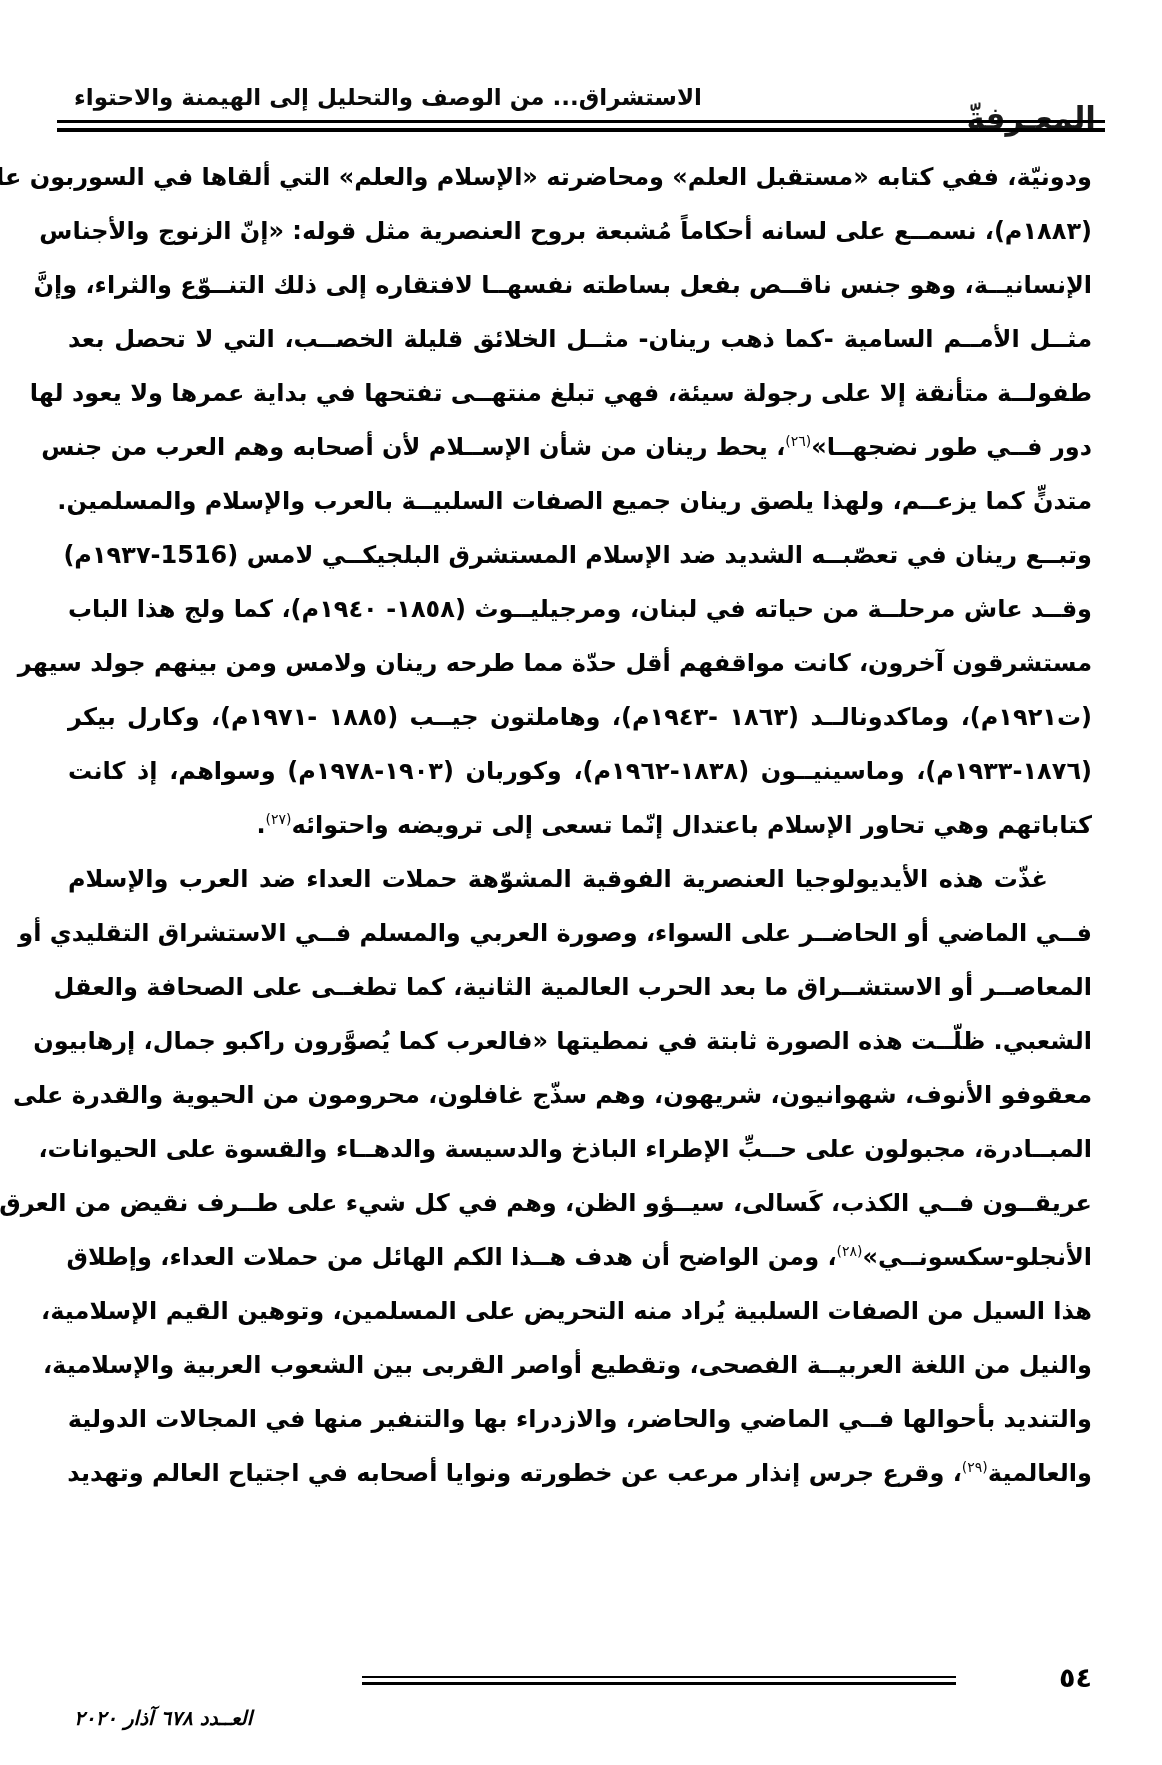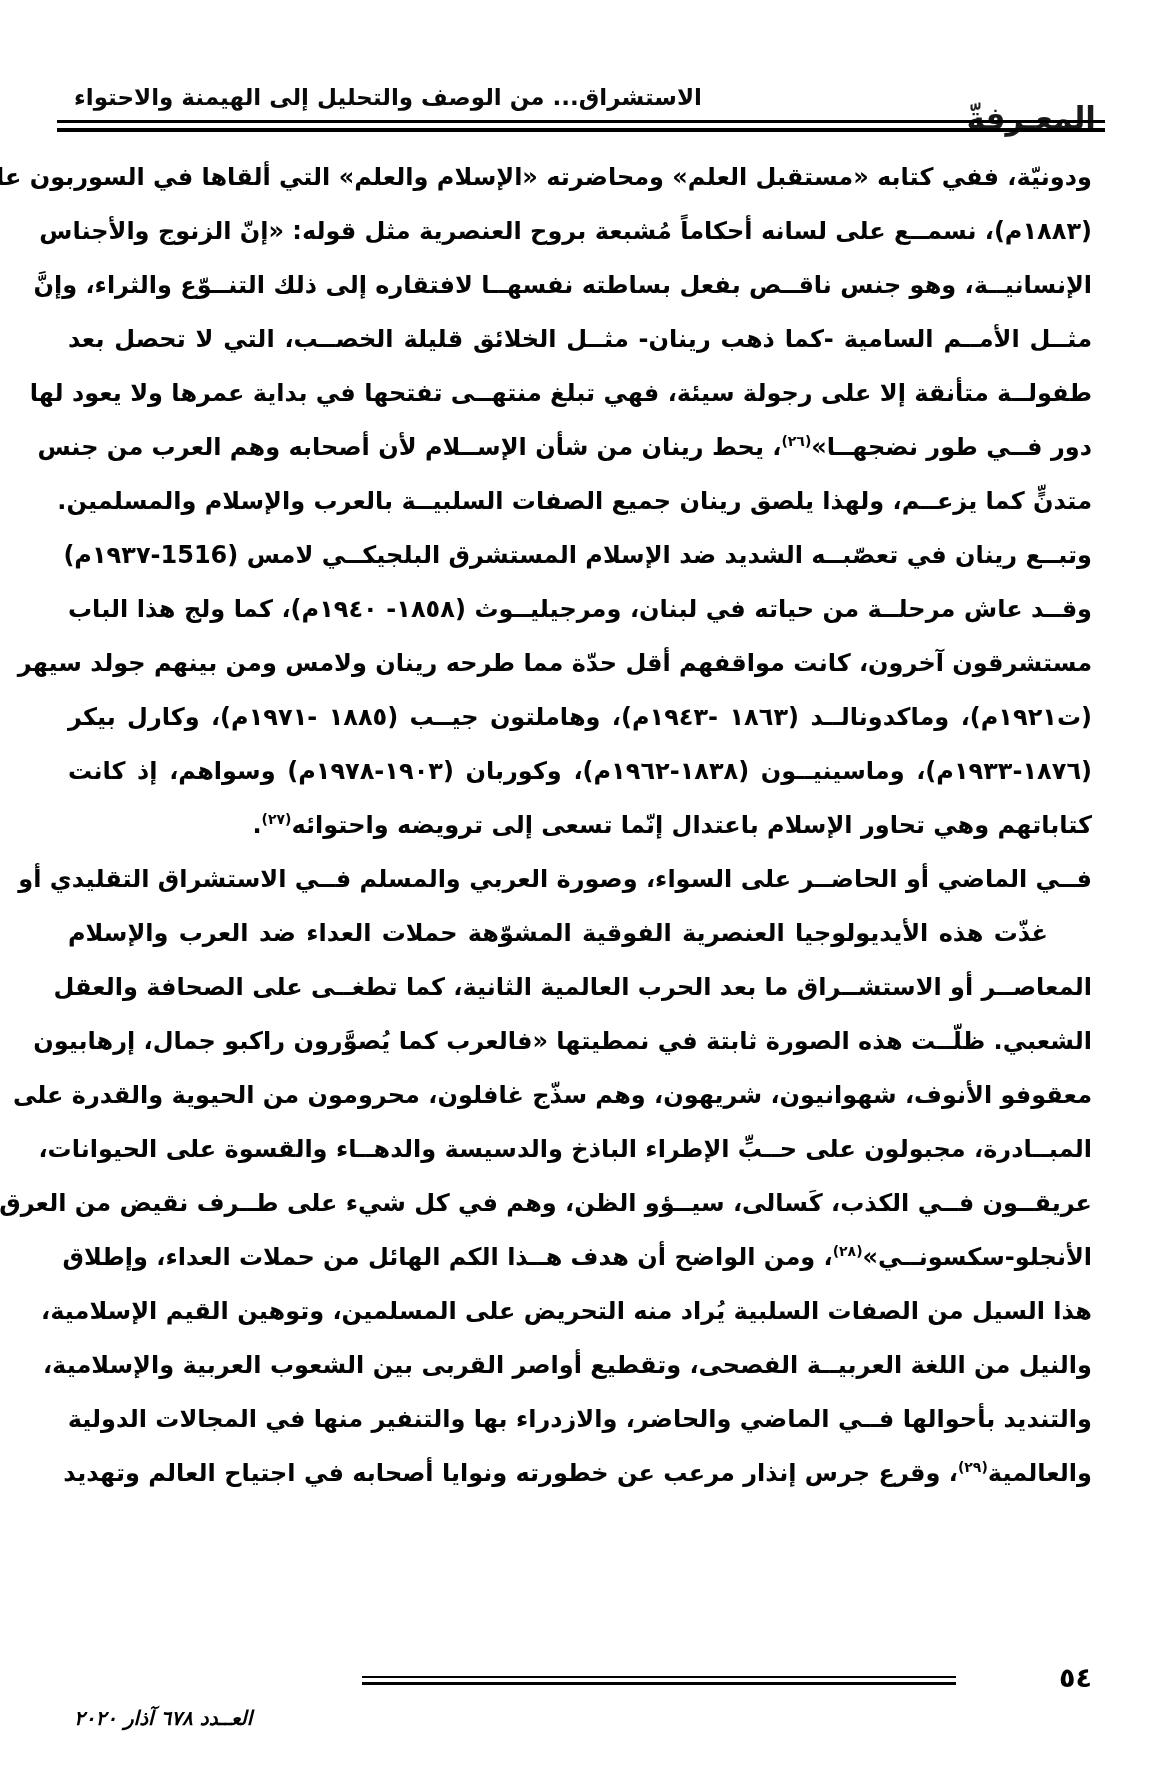--- a/index.html
+++ b/index.html
@@ -44,21 +44,21 @@
     text-align:justify;
     text-align-last:justify;
     white-space:nowrap;
     overflow:visible;
     color:#050505;
   }
   .line.indented { padding-right:44px; }
   .line.end { text-align-last:right; }
   .line sup {
     font-size:14px; line-height:0; vertical-align:9px;
-    font-weight:bold;
+    font-weight:normal;
   }
   
   .issue {
     position:absolute; top:1706px; left:74px;
     font-size:20px; font-weight:bold;
     direction:rtl;
     font-style:italic;
   }
   .footer-rule {
     position:absolute; top:1676px; left:362px; width:594px;
@@ -92,22 +92,22 @@
         <div class="line">دور فــي طور نضجهــا»<sup>(٢٦)</sup>، يحط رينان من شأن الإســلام لأن أصحابه وهم العرب من جنس</div>
         <div class="line">متدنٍّ كما يزعــم، ولهذا يلصق رينان جميع الصفات السلبيــة بالعرب والإسلام والمسلمين.</div>
         <div class="line">وتبــع رينان في تعصّبــه الشديد ضد الإسلام المستشرق البلجيكــي لامس (1516-١٩٣٧م)</div>
         <div class="line">وقــد عاش مرحلــة من حياته في لبنان، ومرجيليــوث (١٨٥٨- ١٩٤٠م)، كما ولج هذا الباب</div>
         <div class="line">مستشرقون آخرون، كانت مواقفهم أقل حدّة مما طرحه رينان ولامس ومن بينهم جولد سيهر</div>
         <div class="line">(ت١٩٢١م)، وماكدونالــد (١٨٦٣ -١٩٤٣م)، وهاملتون جيــب (١٨٨٥ -١٩٧١م)، وكارل بيكر</div>
         <div class="line">(١٨٧٦-١٩٣٣م)، وماسينيــون (١٨٣٨-١٩٦٢م)، وكوربان (١٩٠٣-١٩٧٨م) وسواهم، إذ كانت</div>
         <div class="line end">كتاباتهم وهي تحاور الإسلام باعتدال إنّما تسعى إلى ترويضه واحتوائه<sup>(٢٧)</sup>.</div>
       </div>
       <div>
+        <div class="line indented">غذّت هذه الأيديولوجيا العنصرية الفوقية المشوّهة حملات العداء ضد العرب والإسلام</div>
         <div class="line">فــي الماضي أو الحاضــر على السواء، وصورة العربي والمسلم فــي الاستشراق التقليدي أو</div>
-        <div class="line indented">غذّت هذه الأيديولوجيا العنصرية الفوقية المشوّهة حملات العداء ضد العرب والإسلام</div>
         <div class="line">المعاصــر أو الاستشــراق ما بعد الحرب العالمية الثانية، كما تطغــى على الصحافة والعقل</div>
         <div class="line">الشعبي. ظلّــت هذه الصورة ثابتة في نمطيتها «فالعرب كما يُصوَّرون راكبو جمال، إرهابيون</div>
         <div class="line">معقوفو الأنوف، شهوانيون، شريهون، وهم سذّج غافلون، محرومون من الحيوية والقدرة على</div>
         <div class="line">المبــادرة، مجبولون على حــبِّ الإطراء الباذخ والدسيسة والدهــاء والقسوة على الحيوانات،</div>
         <div class="line">عريقــون فــي الكذب، كَسالى، سيــؤو الظن، وهم في كل شيء على طــرف نقيض من العرق</div>
         <div class="line">الأنجلو-سكسونــي»<sup>(٢٨)</sup>، ومن الواضح أن هدف هــذا الكم الهائل من حملات العداء، وإطلاق</div>
         <div class="line">هذا السيل من الصفات السلبية يُراد منه التحريض على المسلمين، وتوهين القيم الإسلامية،</div>
         <div class="line">والنيل من اللغة العربيــة الفصحى، وتقطيع أواصر القربى بين الشعوب العربية والإسلامية،</div>
         <div class="line">والتنديد بأحوالها فــي الماضي والحاضر، والازدراء بها والتنفير منها في المجالات الدولية</div>
         <div class="line">والعالمية<sup>(٢٩)</sup>، وقرع جرس إنذار مرعب عن خطورته ونوايا أصحابه في اجتياح العالم وتهديد</div>

